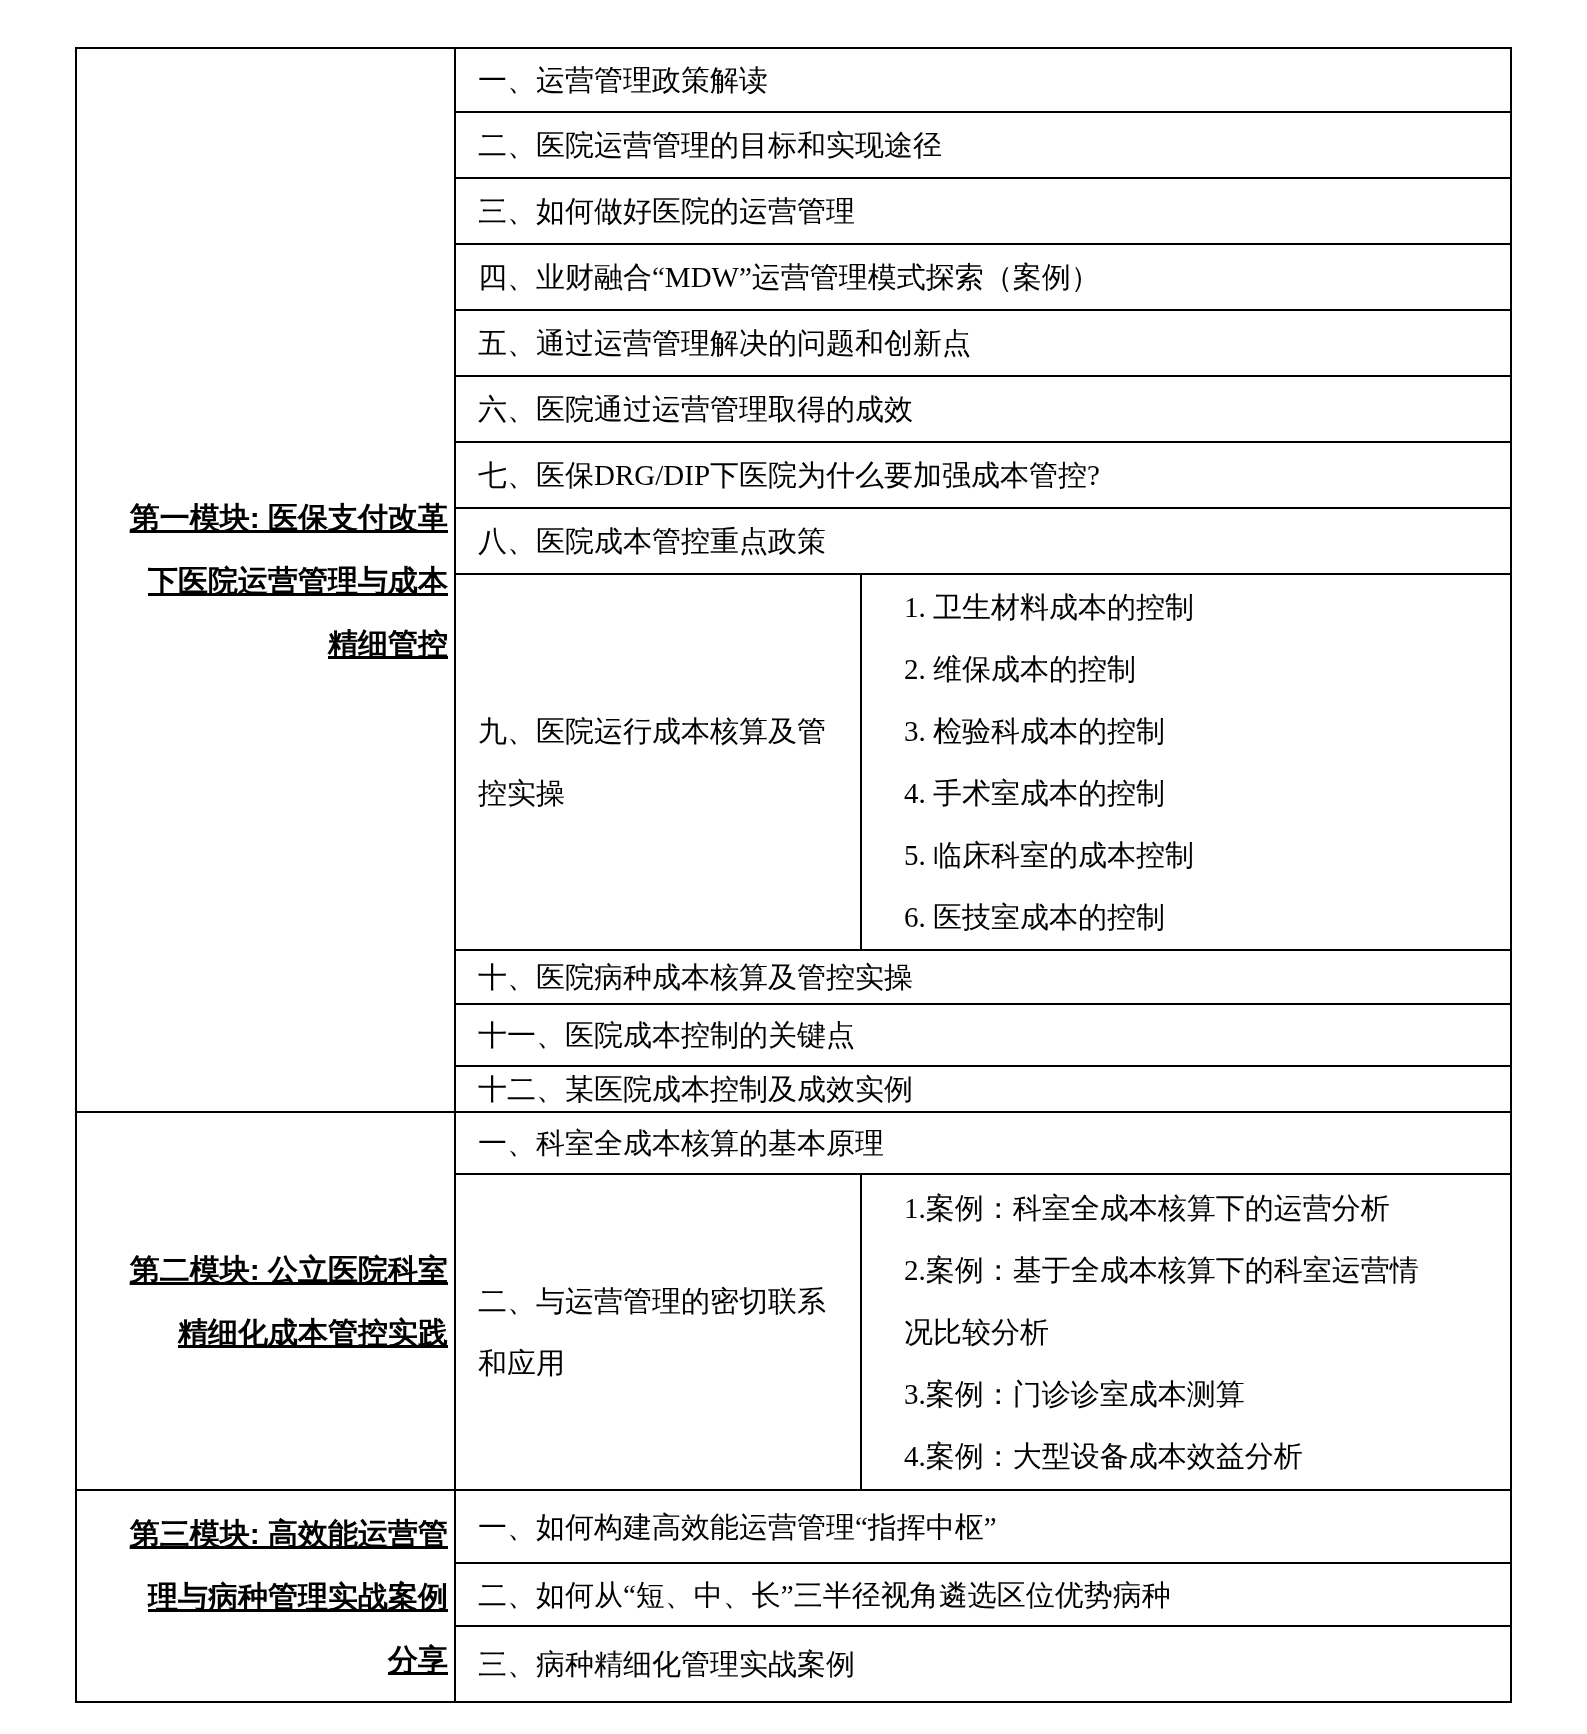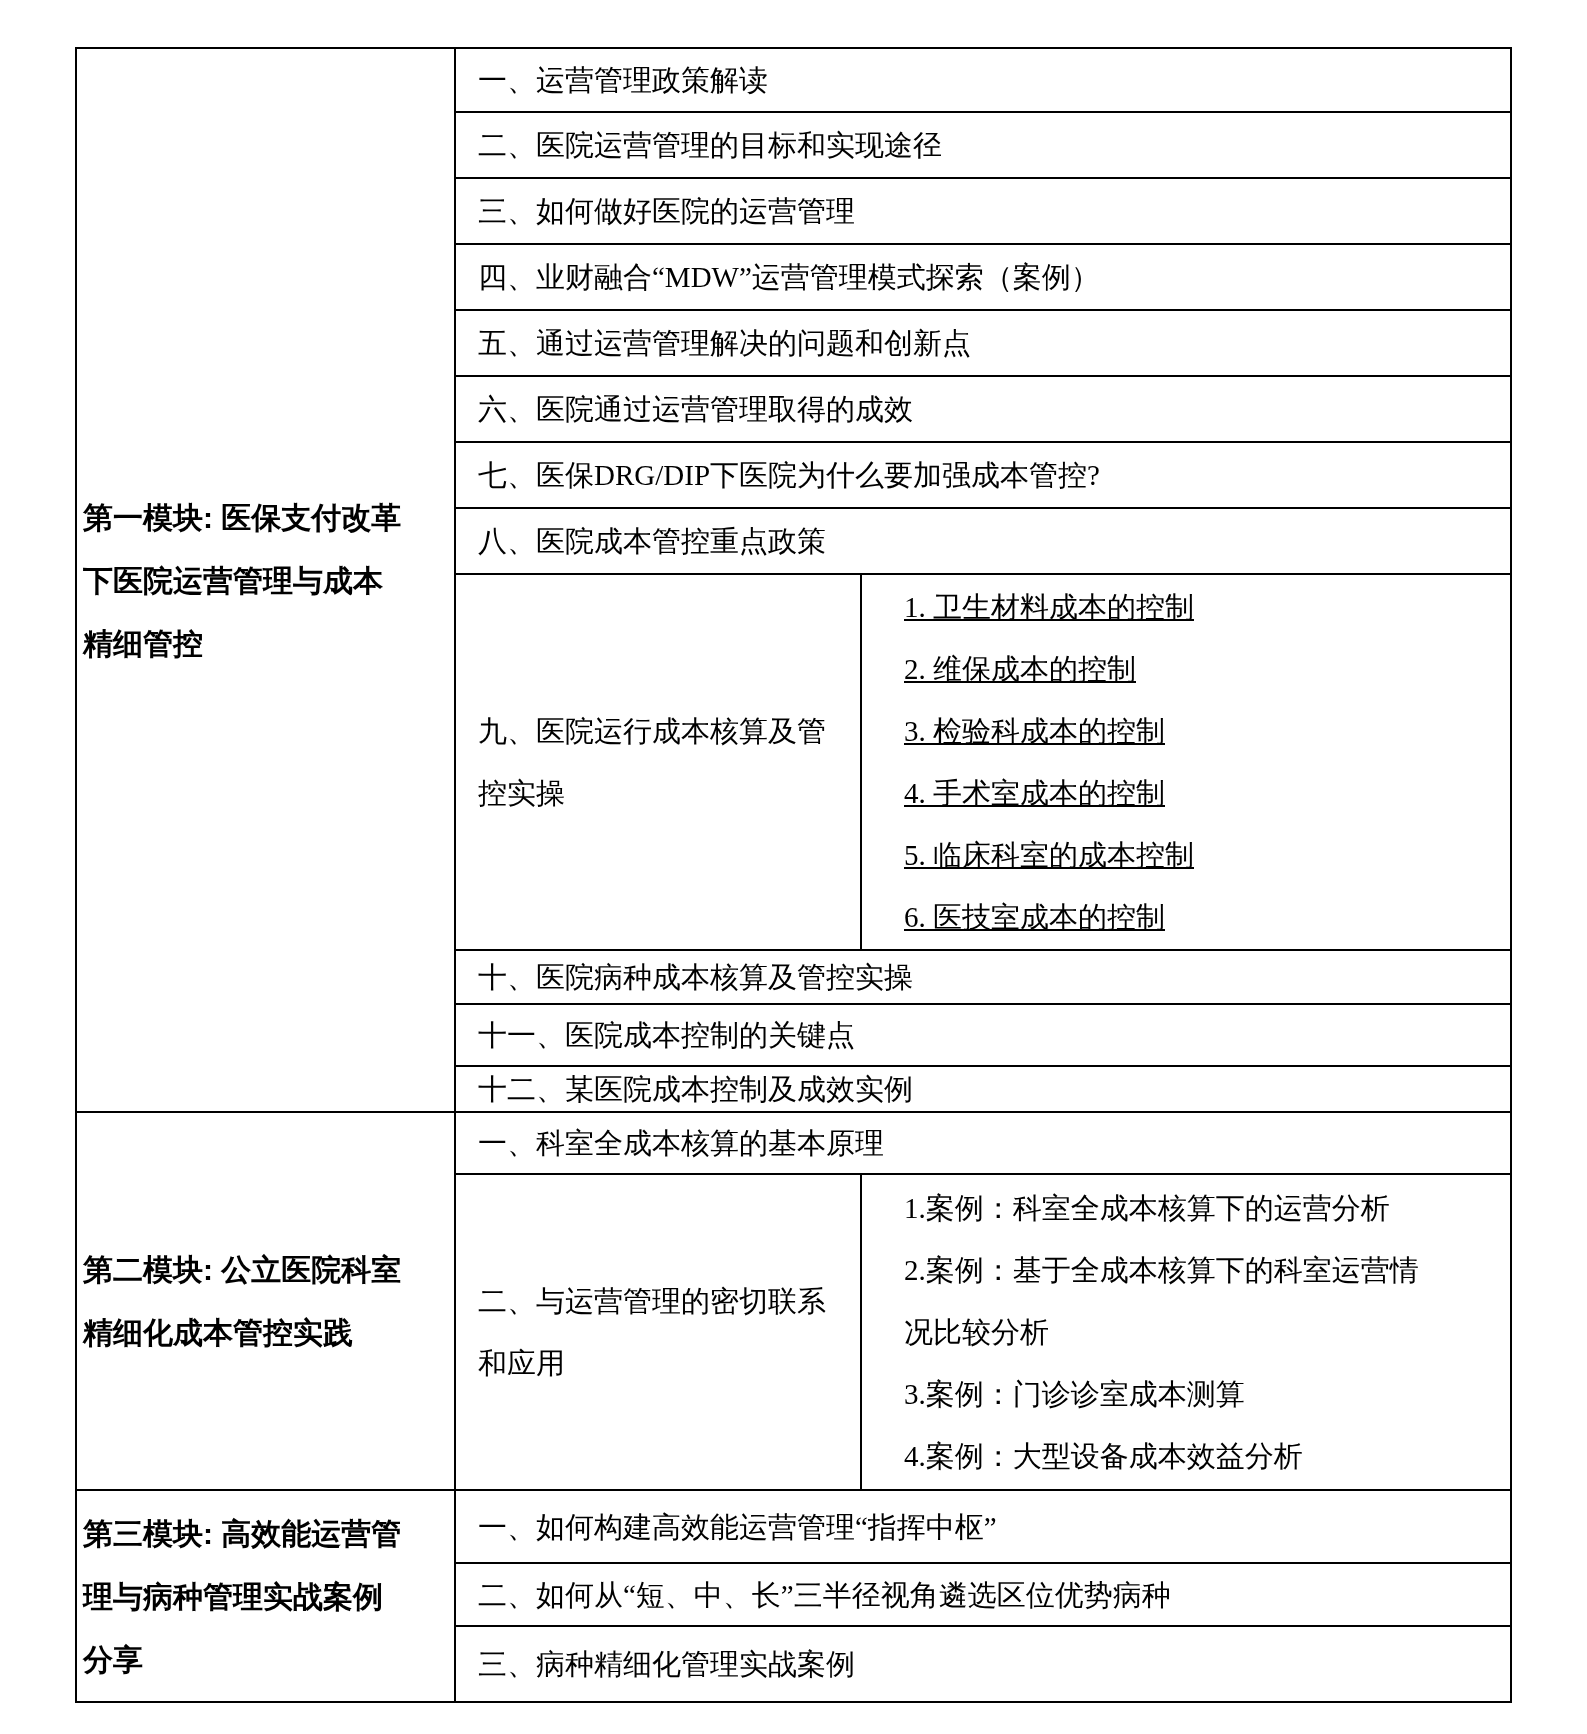--- a/index.html
+++ b/index.html
@@ -27,22 +27,23 @@
     vertical-align: middle;
     color: #000000;
     box-sizing: border-box;
     overflow: hidden;
   }
   
   td.module {
     font-family: "Liberation Sans", sans-serif;
     font-weight: 700;
     font-size: 30px;
-    text-align: left;
+    text-align: right;
     padding: 8px 6px;
+    text-decoration: underline;
   }
   .mline {
     line-height: 63px;
     white-space: nowrap;
   }
   
   td.item {
     font-family: "Liberation Serif", serif;
     font-size: 29px;
     padding-left: 22px;
@@ -53,21 +54,20 @@
     white-space: nowrap;
   }
   td.item.single .iline {
     line-height: 36px;
   }
   
   td.subcell-a {
     font-family: "Liberation Serif", serif;
     font-size: 29px;
     padding-left: 42px;
-    text-decoration: underline;
   }
   td.subcell-b {
     font-family: "Liberation Serif", serif;
     font-size: 29px;
     padding-left: 42px;
     padding-right: 75px;
   }
   .sub {
     line-height: 62px;
     white-space: nowrap;

